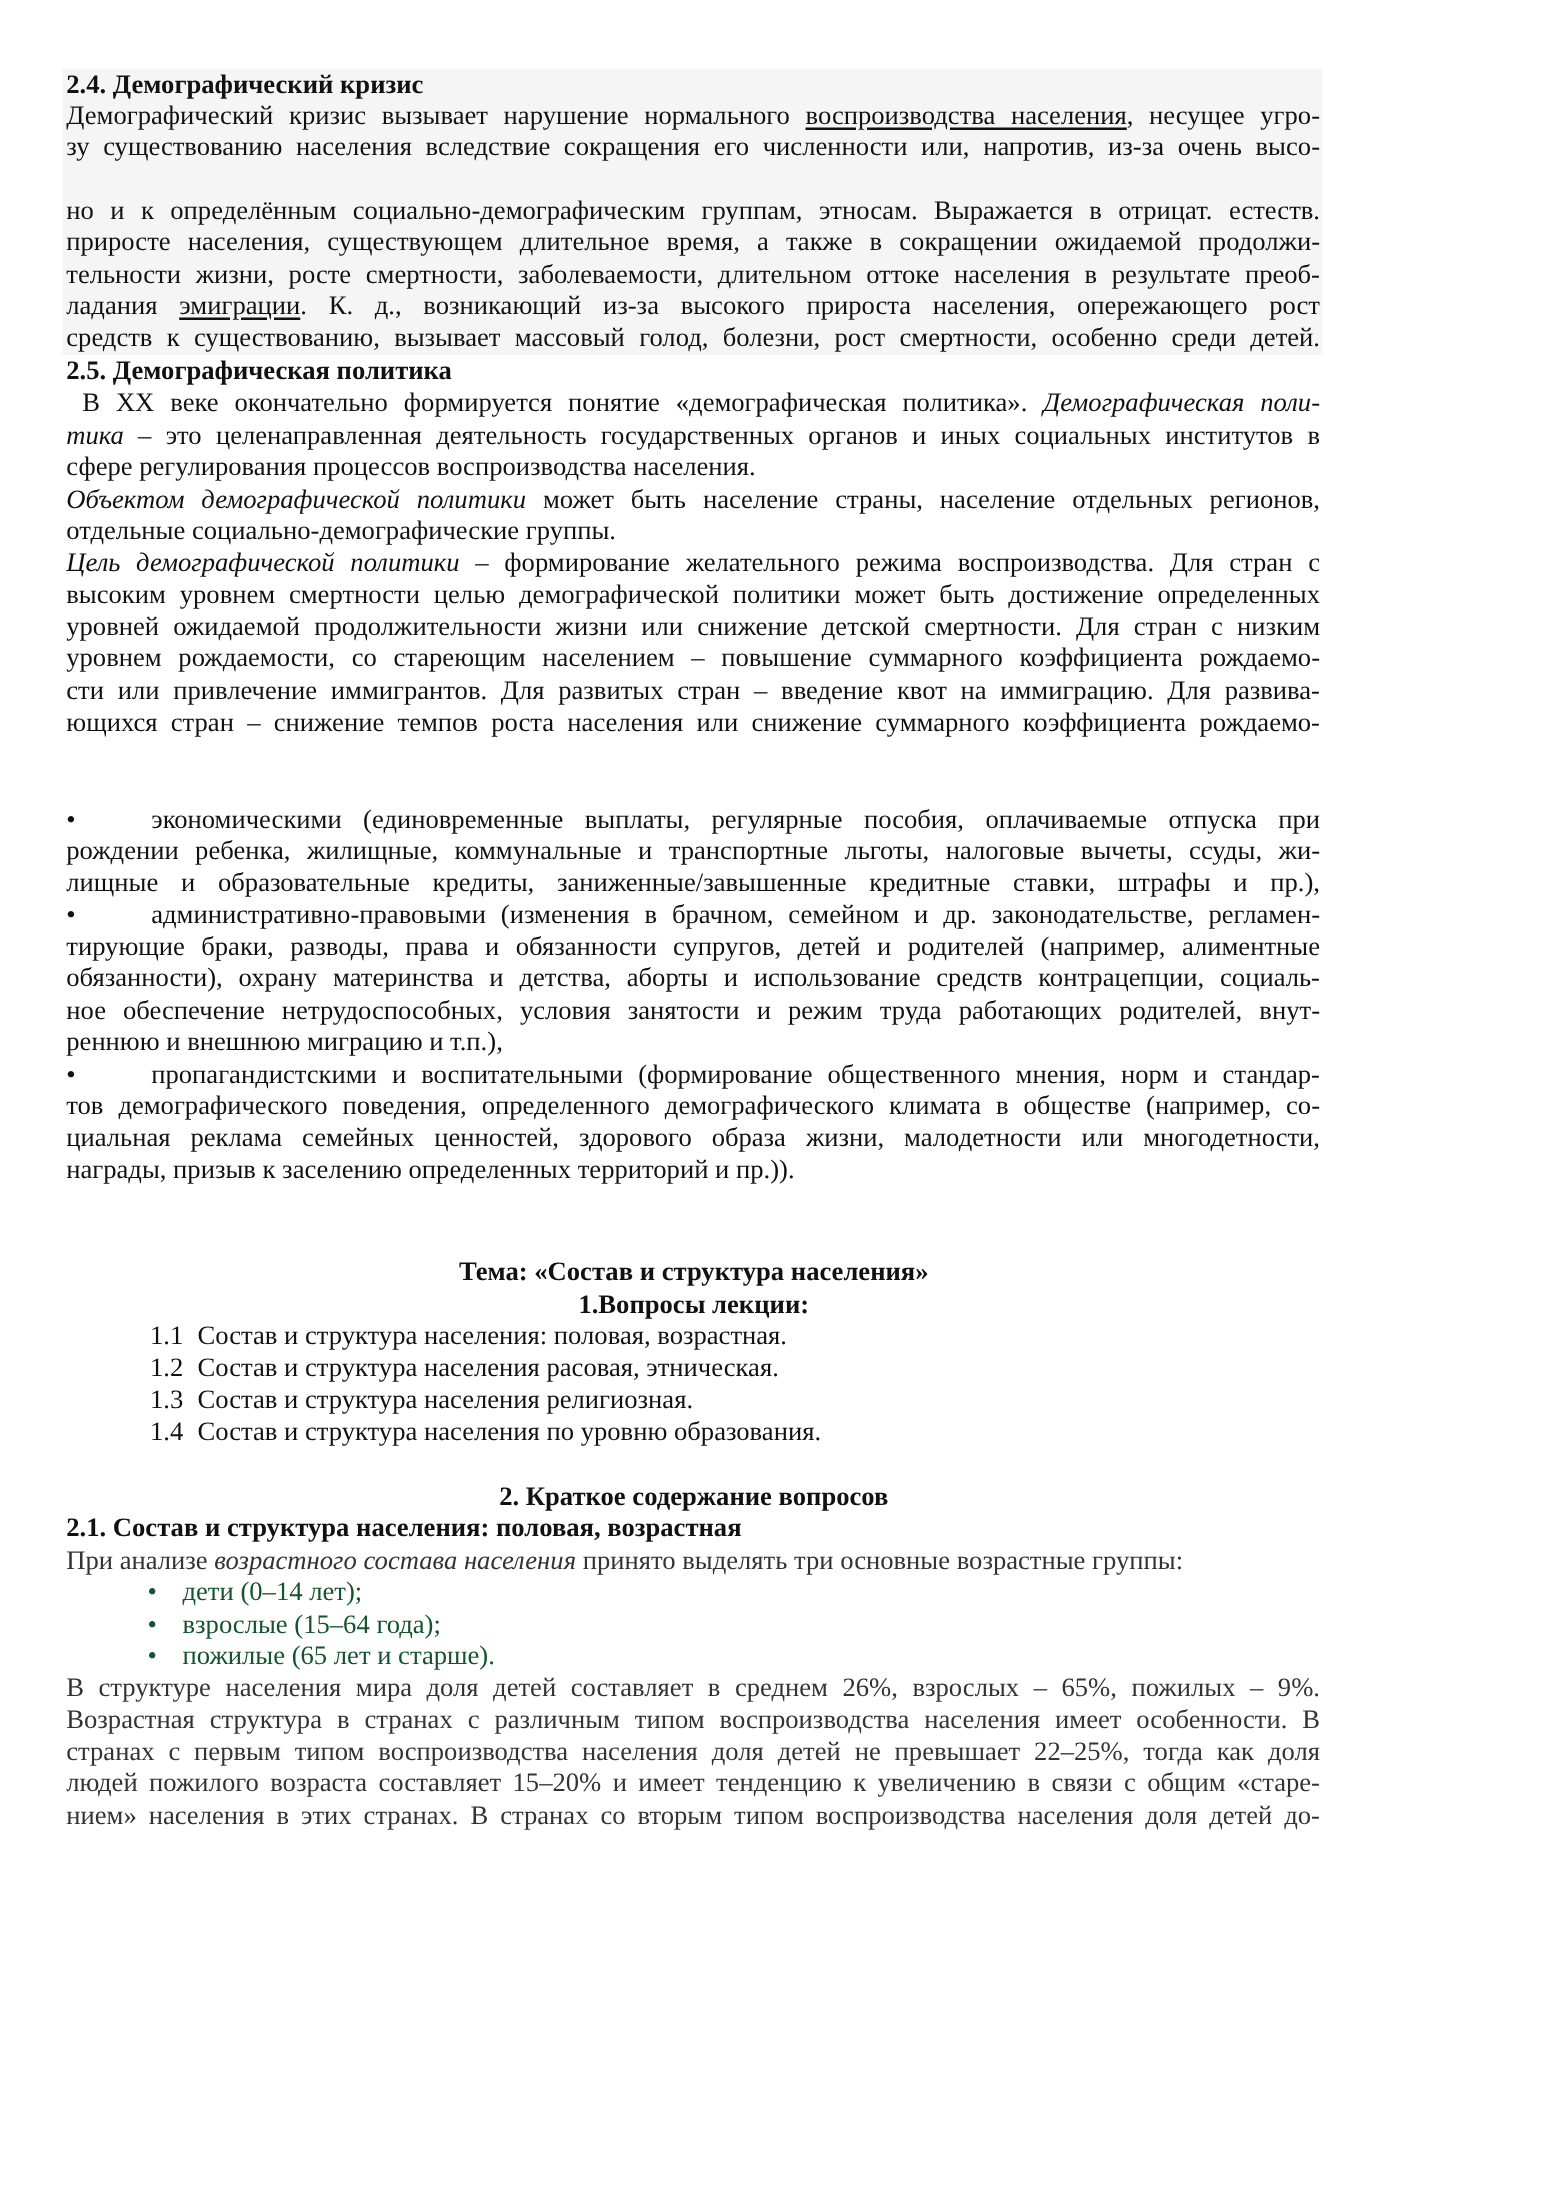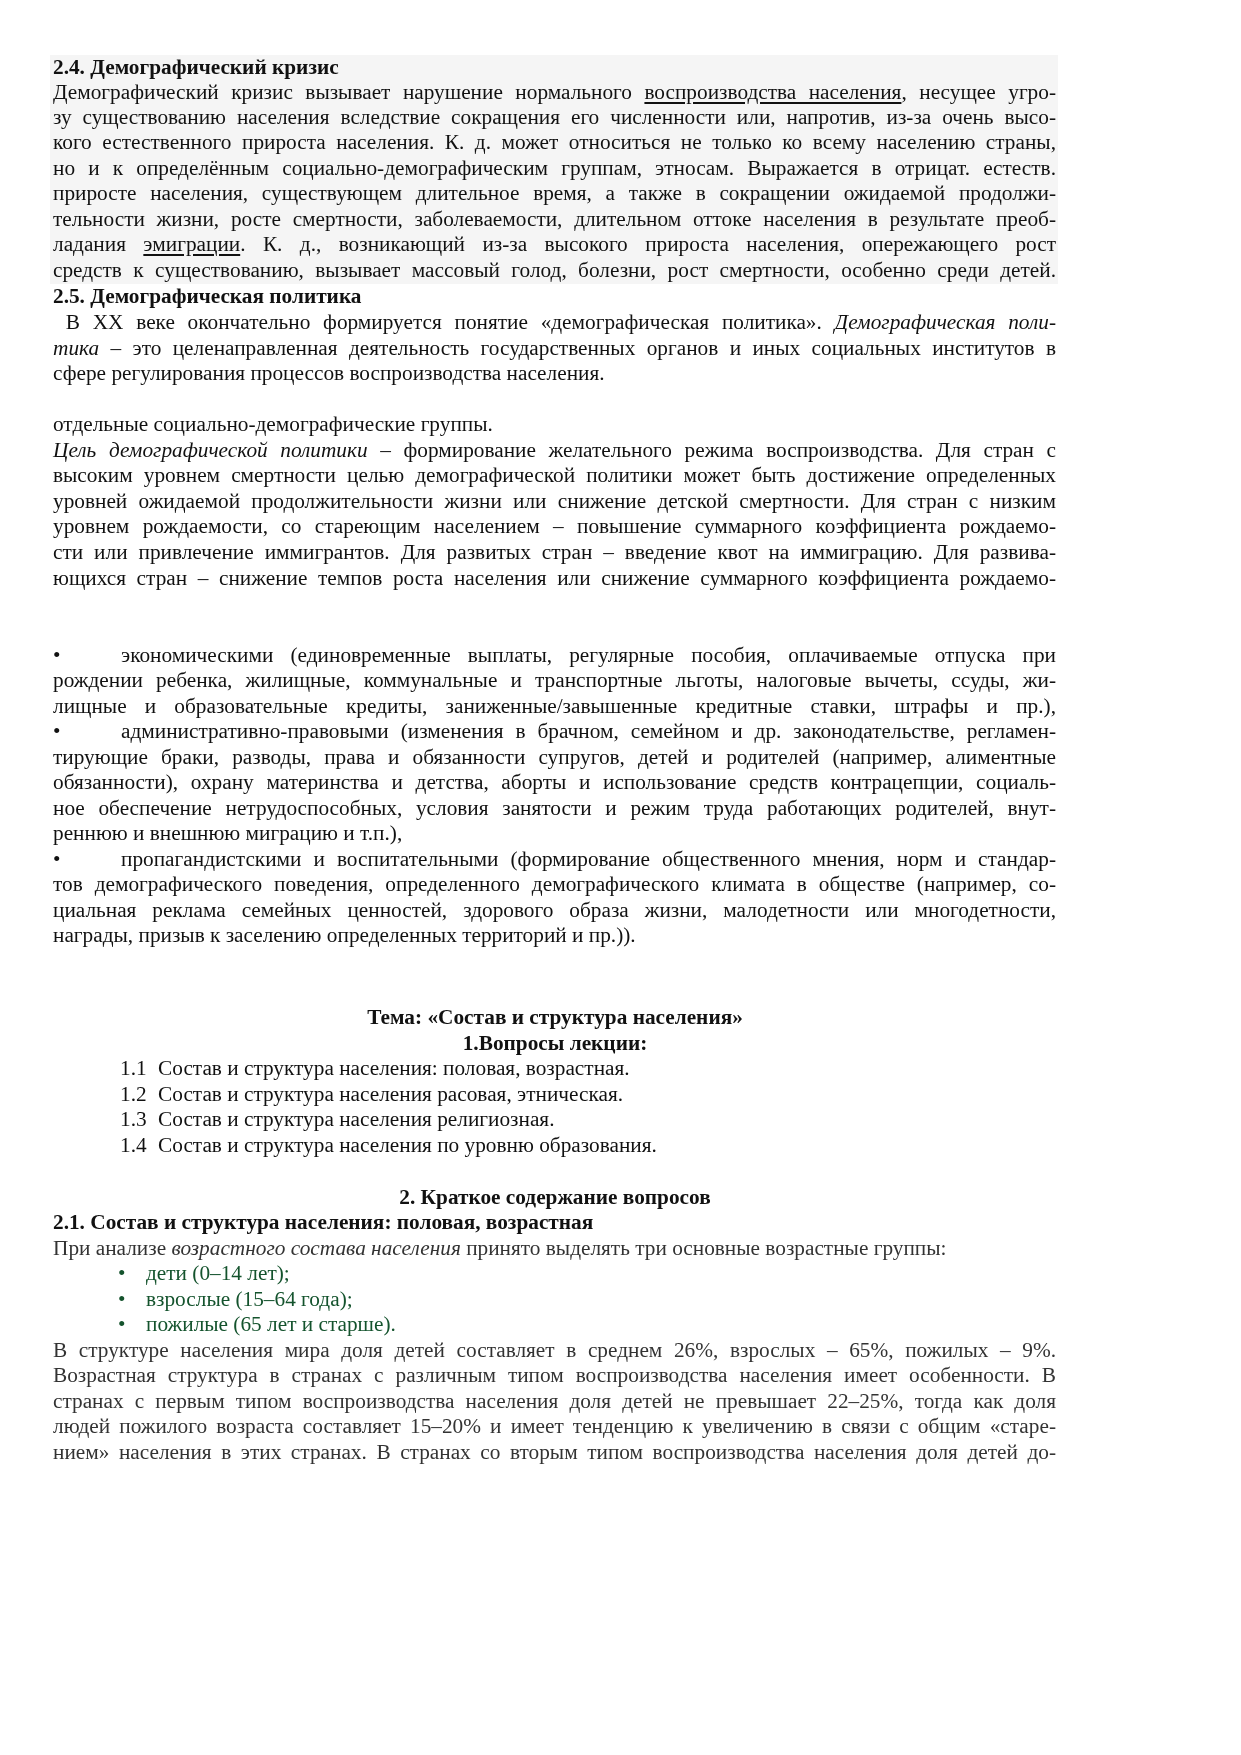--- a/index.html
+++ b/index.html
@@ -35,32 +35,32 @@
 </head>
 <body>
 
 <div class="page">
 
   <div class="shade"></div>
 
   <div class="ln nj b" style="top:55px;">2.4. Демографический кризис</div>
   <div class="ln" style="top:80px;"><span>Демографический кризис вызывает нарушение нормального </span><span class="u">воспроизводства населения</span><span>, несущее угро-</span></div>
   <div class="ln" style="top:105px;">зу существованию населения вследствие сокращения его численности или, напротив, из-за очень высо-</div>
-  <div class="ln" style="top:130px;">кого естественного прироста населения. К. д. может относиться не только ко всему населению страны,</div>
   <div class="ln" style="top:181px;">приросте населения, существующем длительное время, а также в сокращении ожидаемой продолжи-</div>
   <div class="ln" style="top:156px;">но и к определённым социально-демографическим группам, этносам. Выражается в отрицат. естеств.</div>
   <div class="ln" style="top:207px;">тельности жизни, росте смертности, заболеваемости, длительном оттоке населения в результате преоб-</div>
   <div class="ln" style="top:232px;"><span>ладания </span><span class="u">эмиграции</span><span>.  К. д.,  возникающий  из-за  высокого  прироста  населения,  опережающего  рост</span></div>
   <div class="ln" style="top:258px;">средств к существованию, вызывает массовый голод, болезни, рост смертности, особенно среди детей.</div>
 
   <div class="ln nj b" style="top:284px;">2.5. Демографическая политика</div>
   <div class="ln" style="top:310px;"><span style="white-space:pre;"> В XX веке окончательно формируется понятие «демографическая политика». </span><span class="i">Демографическая поли-</span></div>
   <div class="ln" style="top:336px;"><span class="i">тика</span><span> – это целенаправленная деятельность государственных органов и иных социальных институтов в</span></div>
   <div class="ln nj" style="top:361px;">сфере регулирования процессов воспроизводства населения.</div>
 
+  <div class="ln" style="top:387px;"><span class="i">Объектом демографической политики</span><span> может быть население страны, население отдельных регионов,</span></div>
   <div class="ln nj" style="top:412px;">отдельные социально-демографические группы.</div>
 
   <div class="ln" style="top:438px;"><span class="i">Цель демографической политики</span><span> – формирование желательного режима воспроизводства. Для стран с</span></div>
   <div class="ln" style="top:463px;">высоким уровнем смертности целью демографической политики может быть достижение определенных</div>
   <div class="ln" style="top:489px;">уровней ожидаемой продолжительности жизни или снижение детской смертности. Для стран с низким</div>
   <div class="ln" style="top:514px;">уровнем рождаемости, со стареющим населением – повышение суммарного коэффициента рождаемо-</div>
   <div class="ln" style="top:540px;">сти или привлечение иммигрантов. Для развитых стран – введение квот на иммиграцию. Для развива-</div>
   <div class="ln" style="top:566px;">ющихся стран – снижение темпов роста населения или снижение суммарного коэффициента рождаемо-</div>
 
 

